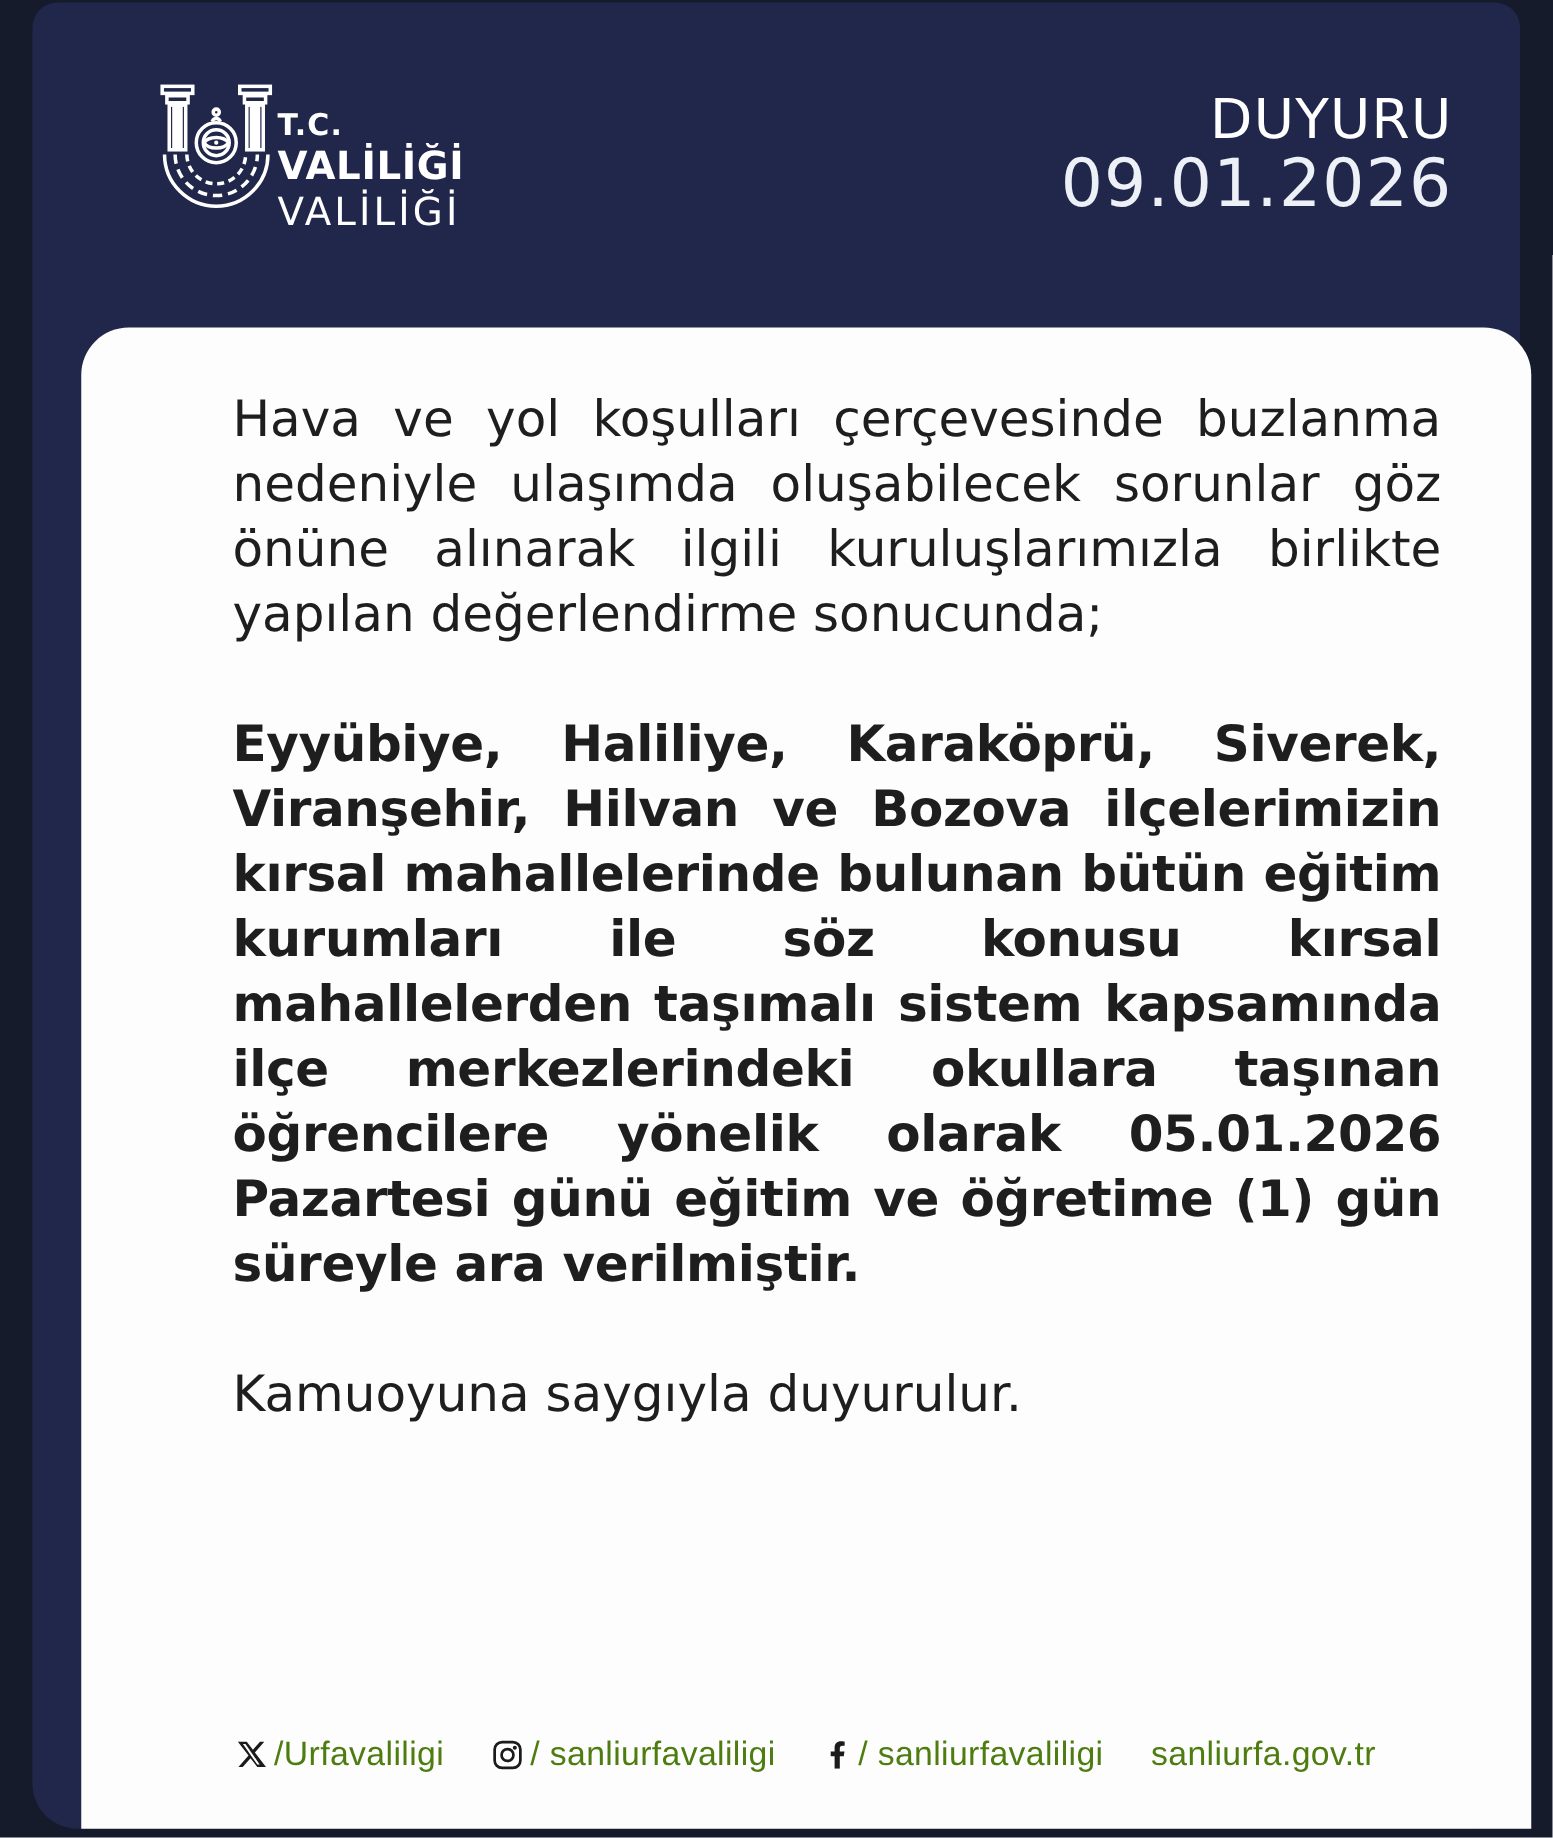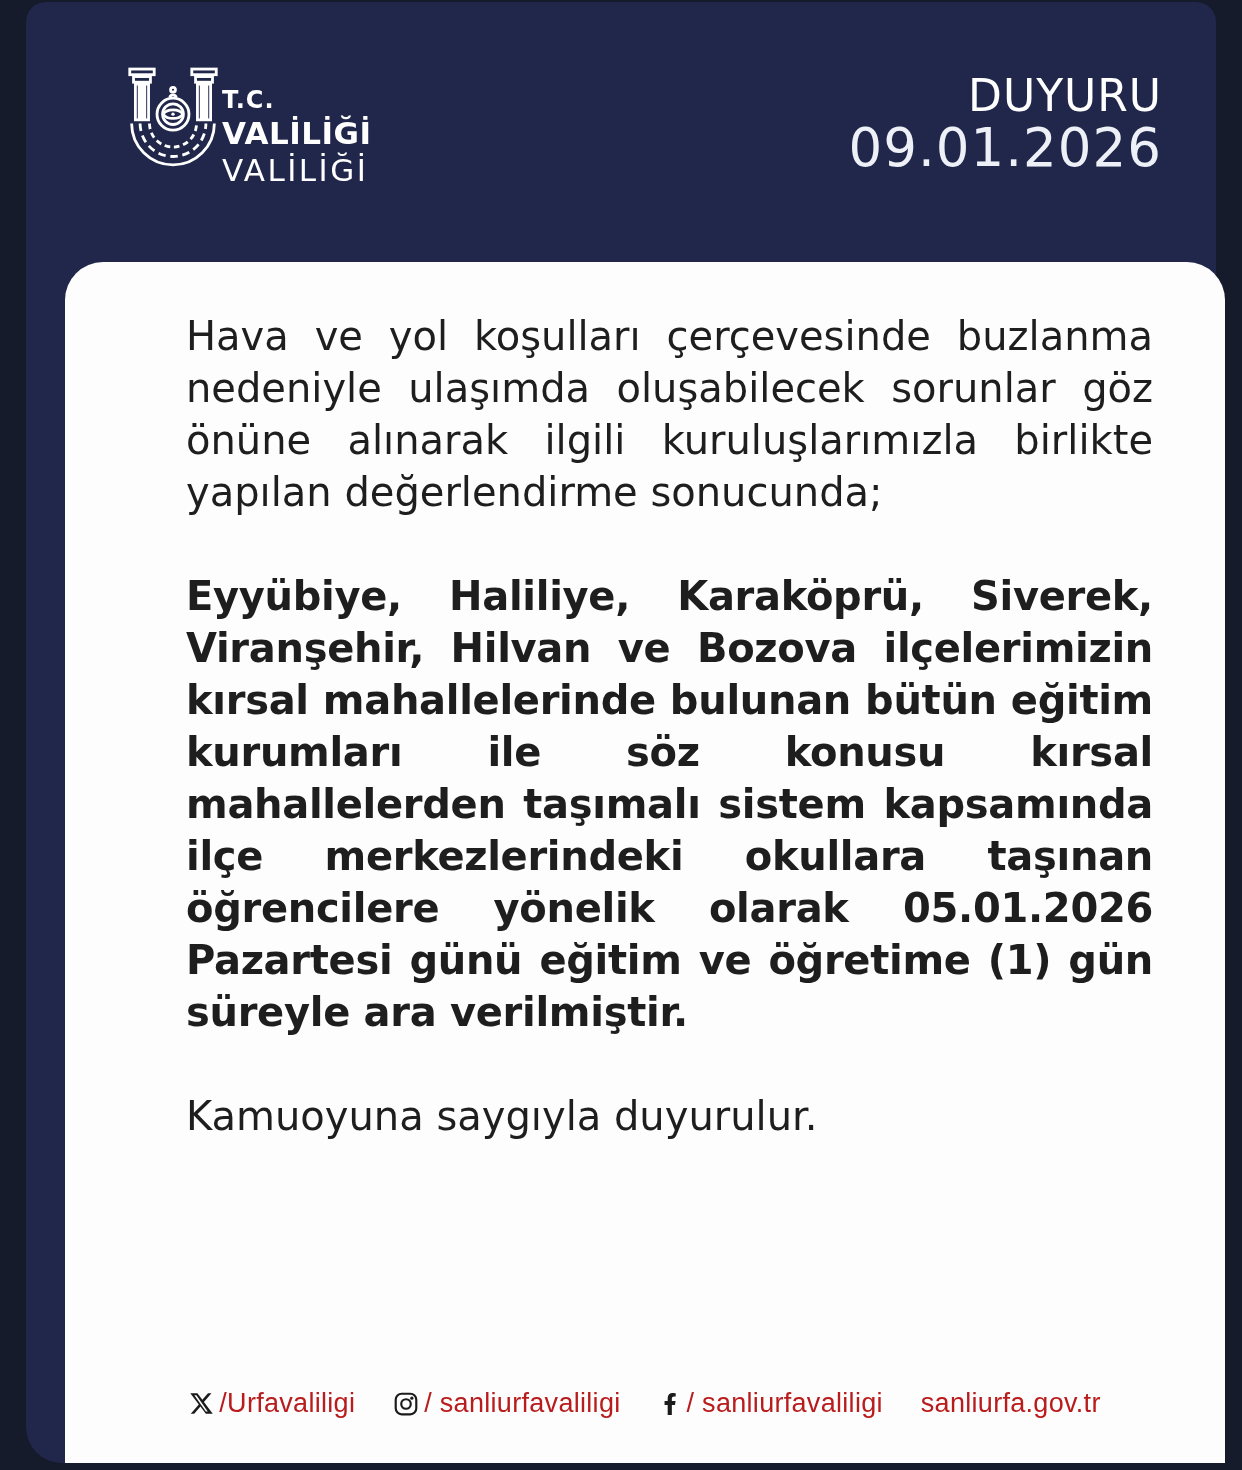--- a/index.html
+++ b/index.html
@@ -40,21 +40,21 @@
     font-size:40px;line-height:52px;color:#1e1e1e;
     text-align:justify;
   }
   .para-decision{font-weight:bold;letter-spacing:-0.3px;}
   .para-closing{text-align:left;}
   
   .footer{
     position:absolute;left:0;right:0;bottom:44px;
     display:flex;justify-content:center;align-items:center;gap:38px;
     font-family:"Liberation Sans",sans-serif;
-    font-size:27px;color:#b91c1c;letter-spacing:.3px;
+    font-size:27px;color:#4d7c0f;letter-spacing:.3px;
   }
   .footer-item{display:flex;align-items:center;gap:5px;white-space:nowrap;}
   .footer-item svg{display:block;}
   
   .emblem-stroke{stroke:#ffffff;fill:none;stroke-width:3;}
 </style>
 </head>
 <body>
 
 <div class="panel">

